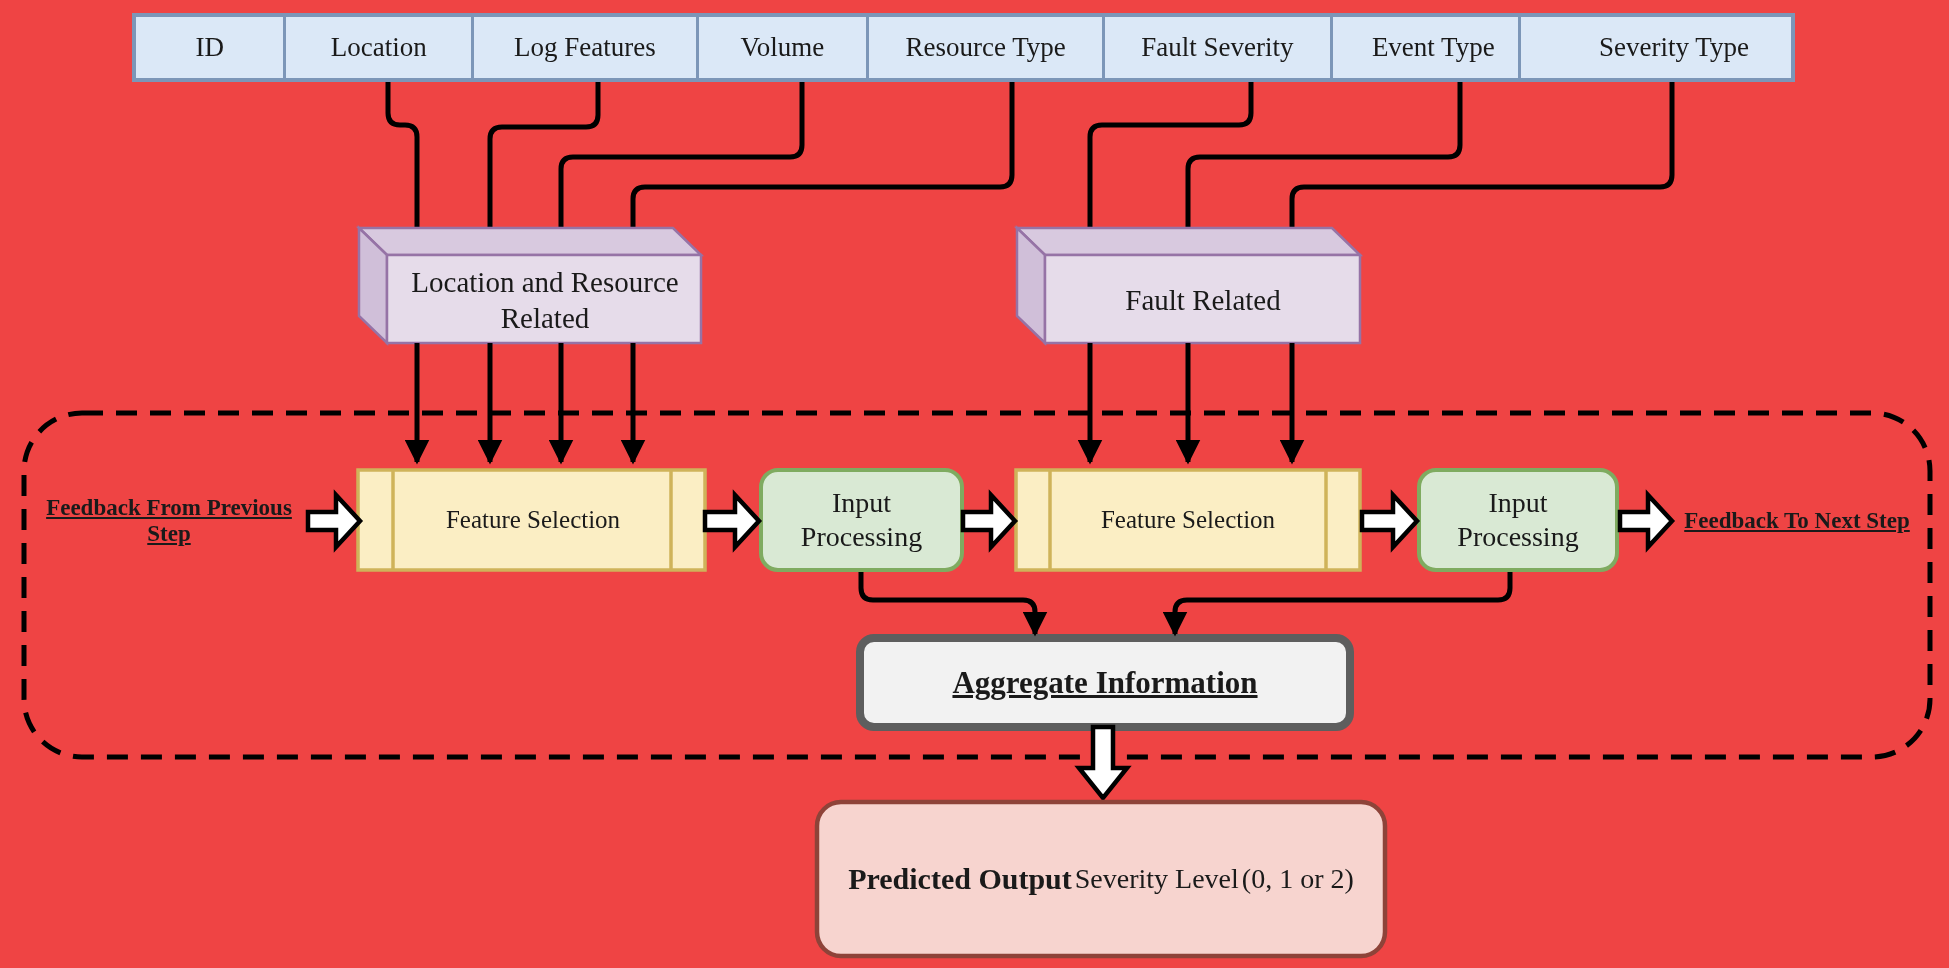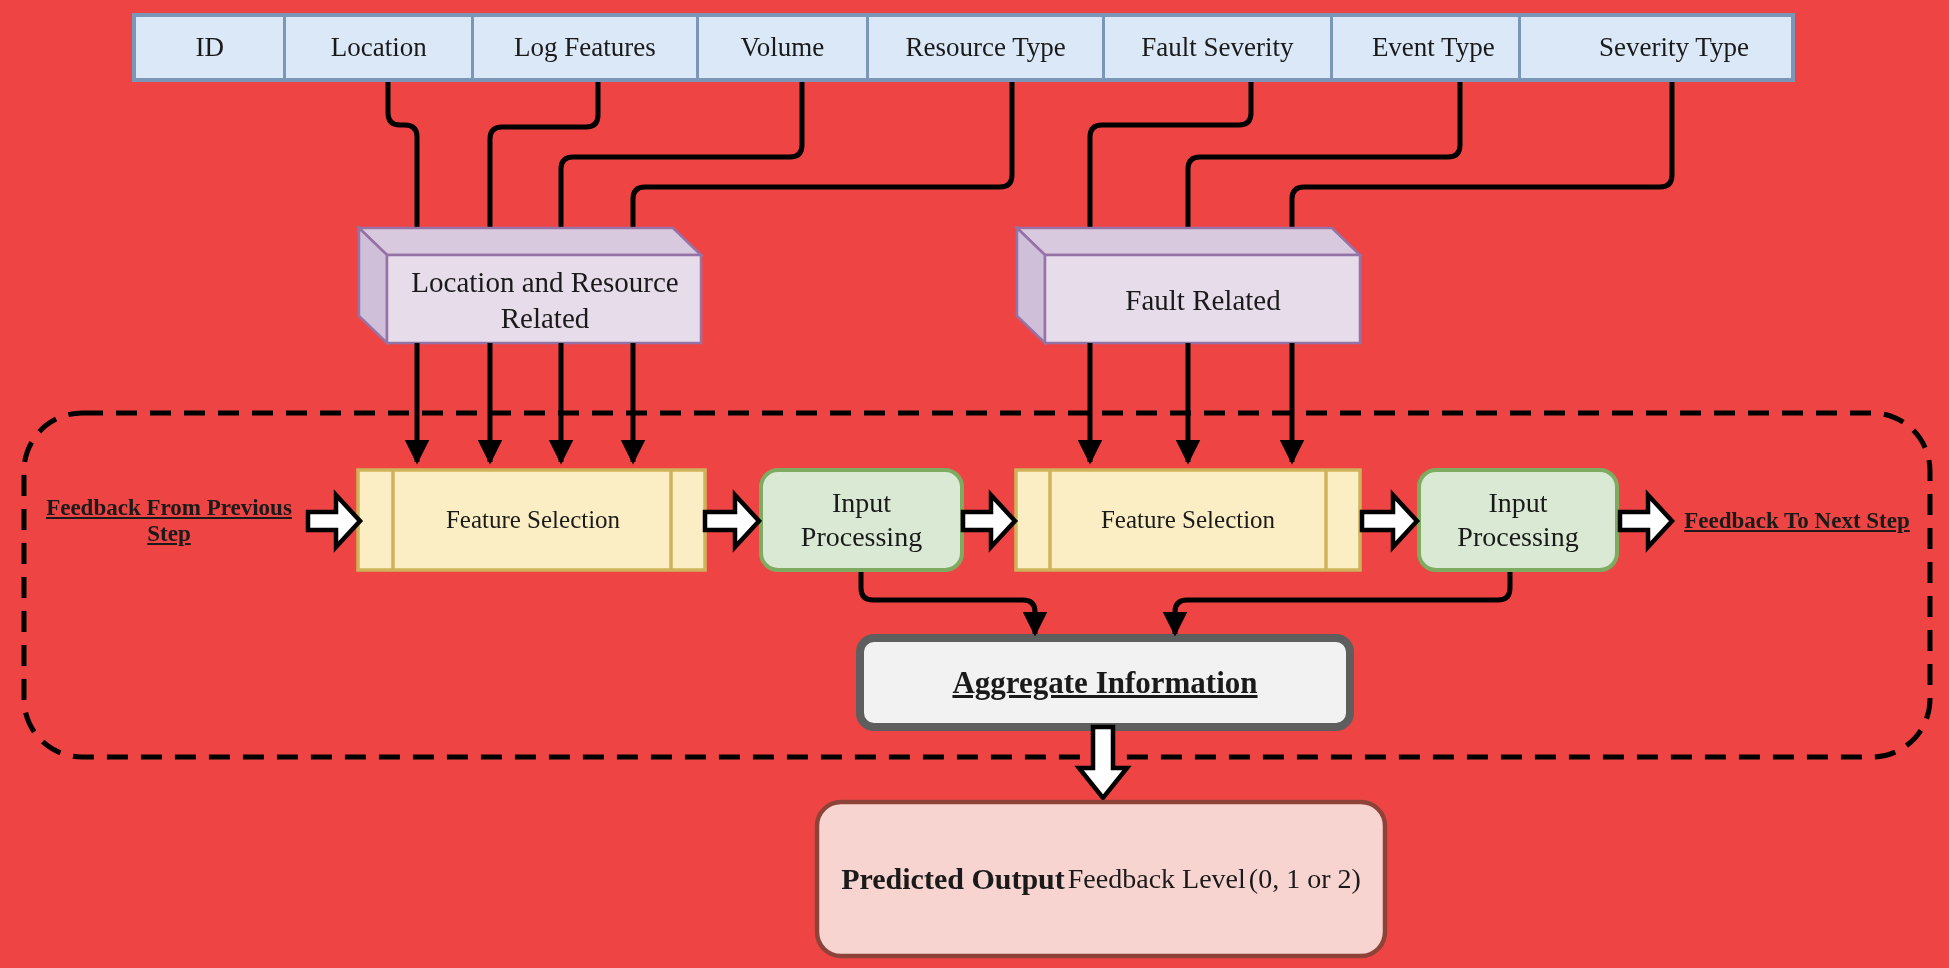--- a/index.html
+++ b/index.html
@@ -164,17 +164,17 @@
   <div class="lbl lbl-ip" style="left:771px;top:470px;width:181px;height:100px;">Input Processing</div>
   <div class="lbl lbl-fs" style="left:1052px;top:470px;width:272px;height:100px;">Feature Selection</div>
   <div class="lbl lbl-ip" style="left:1427px;top:470px;width:182px;height:100px;">Input Processing</div>
 
   <div class="lbl lbl-feedback" style="left:1663px;top:472px;width:268px;height:98px;">Feedback To Next Step</div>
 
   <div class="lbl lbl-agg" style="left:868px;top:640px;width:474px;height:85px;">Aggregate Information</div>
 
   <div class="out-labels" style="left:817px;top:806px;width:568px;height:146px;">
     <div class="out-title">Predicted Output</div>
-    <div class="out-line">Feedback Level</div>
+    <div class="out-line">Severity Level</div>
     <div class="out-line">(0, 1 or 2)</div>
   </div>
 
 </div>
 
 </body></html>

